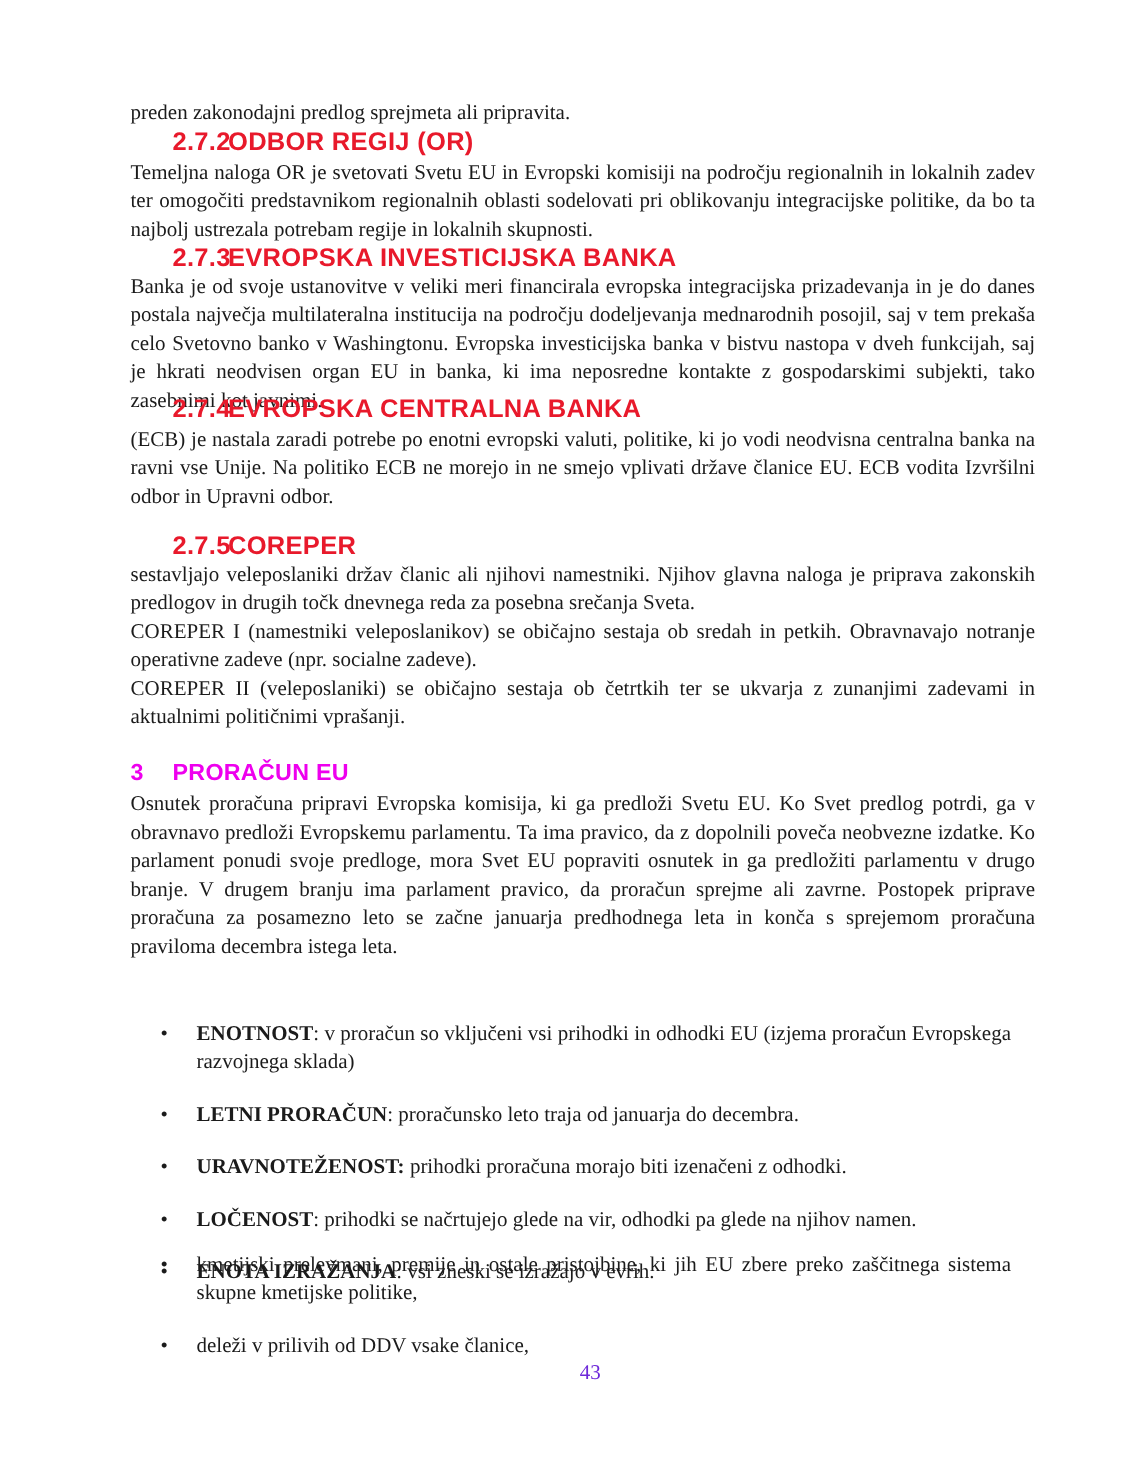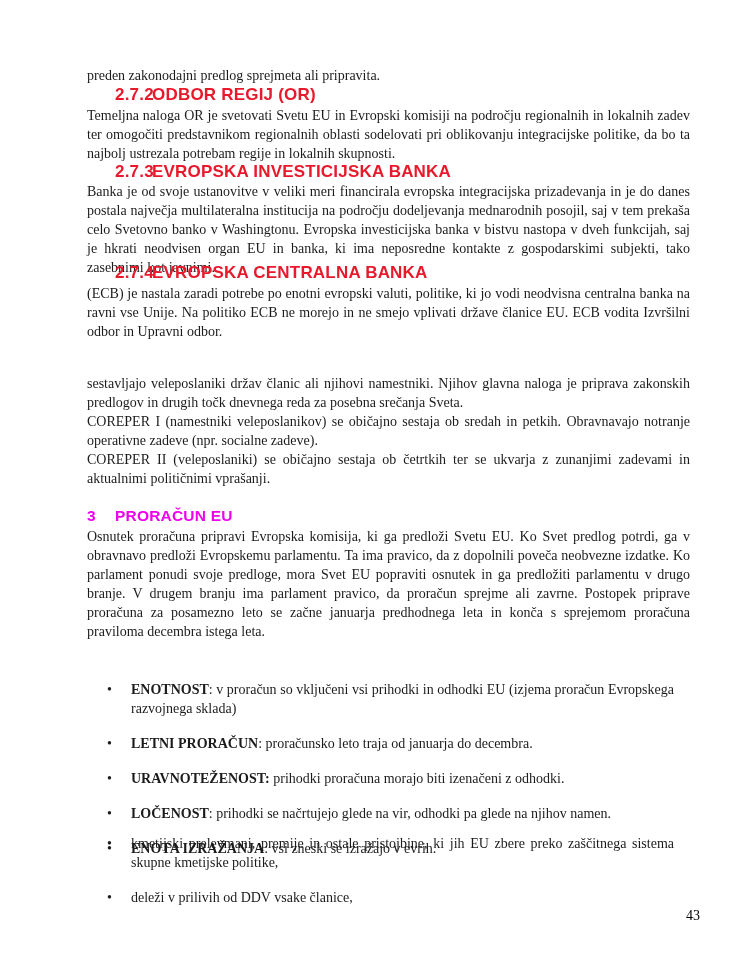--- a/index.html
+++ b/index.html
@@ -72,24 +72,24 @@
     left: 4px;
     top: 0;
   }
   .term { font-weight: 700; }
 
   .pagenum {
     position: absolute;
     top: 906px;
     left: 87px;
     width: 613px;
-    text-align: right;
+    text-align: center;
     font-family: "Liberation Serif", serif;
     font-size: 14px;
-    color: #000000;
+    color: #6d28d9;
   }
 </style>
 </head>
 <body>
 
 <div class="page">
   <div class="content">
 
     <p class="blk body" style="top:66px">preden zakonodajni predlog sprejmeta ali pripravita.</p>
 
@@ -101,20 +101,23 @@
     <div class="blk h-red" style="top:165px">
       <span class="num">2.7.3</span><span>EVROPSKA INVESTICIJSKA BANKA</span>
     </div>
     <p class="blk body" style="top:182px">Banka je od svoje ustanovitve v veliki meri financirala evropska integracijska prizadevanja in je do danes postala največja multilateralna institucija na področju dodeljevanja mednarodnih posojil, saj v tem prekaša celo Svetovno banko v Washingtonu. Evropska investicijska banka v bistvu nastopa v dveh funkcijah, saj je hkrati neodvisen organ EU in banka, ki ima neposredne kontakte z gospodarskimi subjekti, tako zasebnimi kot javnimi.</p>
 
     <div class="blk h-red" style="top:266px">
       <span class="num">2.7.4</span><span>EVROPSKA CENTRALNA BANKA</span>
     </div>
     <p class="blk body" style="top:284px">(ECB) je nastala zaradi potrebe po enotni evropski valuti, politike, ki jo vodi neodvisna centralna banka na ravni vse Unije. Na politiko ECB ne morejo in ne smejo vplivati države članice EU. ECB vodita Izvršilni odbor in Upravni odbor.</p>
 
+    <div class="blk h-red" style="top:357px">
+      <span class="num">2.7.5</span><span>COREPER</span>
+    </div>
     <p class="blk body" style="top:374px">sestavljajo veleposlaniki držav članic ali njihovi namestniki. Njihov glavna naloga je priprava zakonskih predlogov in drugih točk dnevnega reda za posebna srečanja Sveta.</p>
     <p class="blk body" style="top:450px">COREPER II (veleposlaniki) se običajno sestaja ob četrtkih ter se ukvarja z zunanjimi zadevami in aktualnimi političnimi vprašanji.</p>
     <p class="blk body" style="top:412px">COREPER I (namestniki veleposlanikov) se običajno sestaja ob sredah in petkih. Obravnavajo notranje operativne zadeve (npr. socialne zadeve).</p>
 
     <div class="blk h-chapter" style="top:506px">
       <span class="num">3</span><span>PRORAČUN EU</span>
     </div>
     <p class="blk body" style="top:527px">Osnutek proračuna pripravi Evropska komisija, ki ga predloži Svetu EU. Ko Svet predlog potrdi, ga v obravnavo predloži Evropskemu parlamentu. Ta ima pravico, da z dopolnili poveča neobvezne izdatke. Ko parlament ponudi svoje predloge, mora Svet EU popraviti osnutek in ga predložiti parlamentu v drugo branje. V drugem branju ima parlament pravico, da proračun sprejme ali zavrne. Postopek priprave proračuna za posamezno leto se začne januarja predhodnega leta in konča s sprejemom proračuna praviloma decembra istega leta.</p>
 
     <ul class="blk bullets" style="top:664px">

